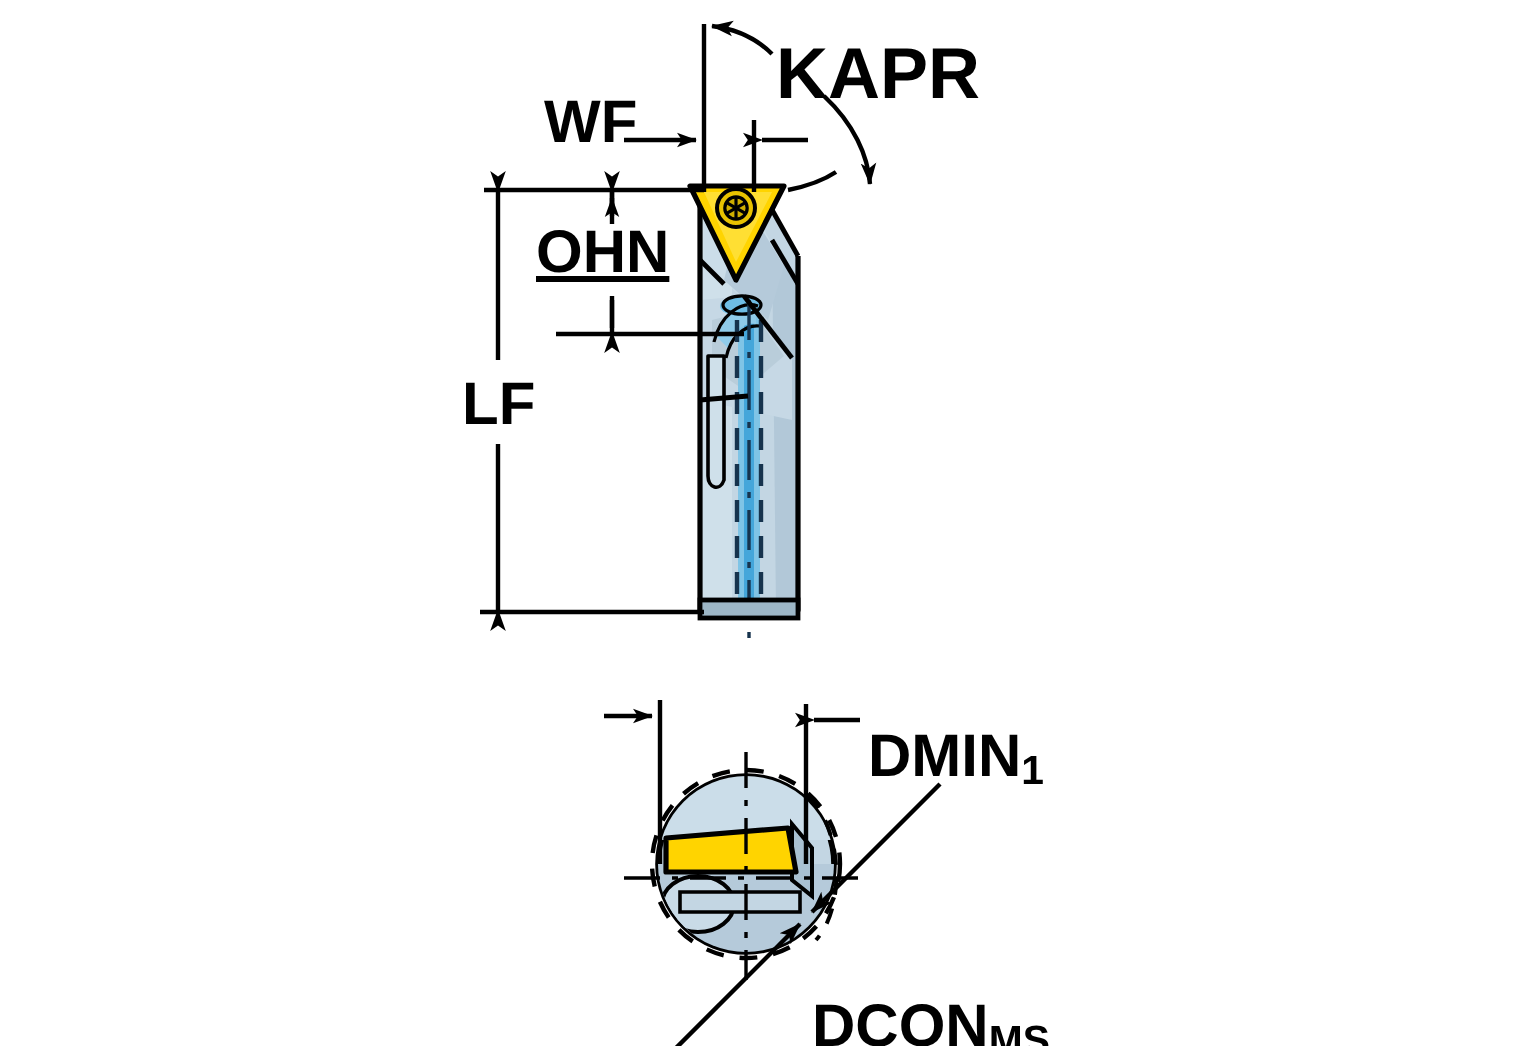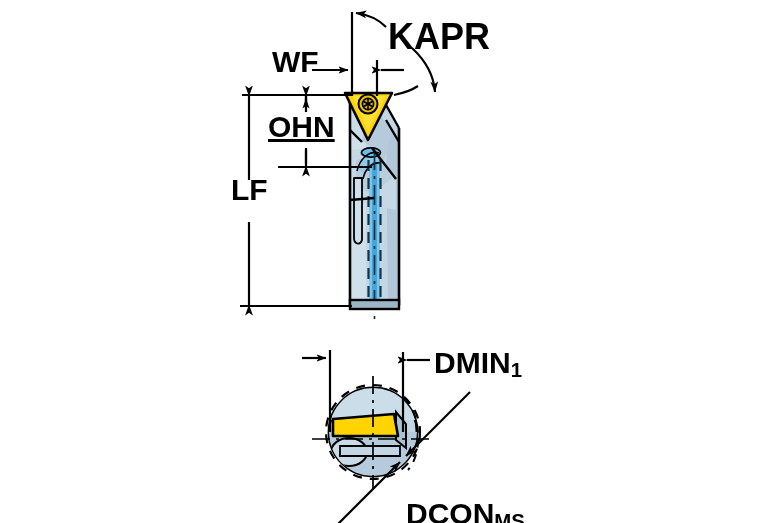--- a/index.html
+++ b/index.html
@@ -33,22 +33,22 @@
   }
   .dim-label .sub {
     font-size: 0.68em;
     vertical-align: baseline;
     position: relative;
     top: 0.22em;
   }
   #label-wf   { left: 272px; top: 47px;  font-size: 30px; }
   #label-kapr { left: 388px; top: 19px;  font-size: 36px; }
   #label-ohn  { left: 268px; top: 112px; font-size: 30px; text-decoration: underline; }
-  #label-lf   { left: 231px; top: 175px; font-size: 30px; }
-  #label-dmin { left: 434px; top: 348px; font-size: 30px; }
+  #label-lf   { left: 231px; top: 188px; font-size: 30px; }
+  #label-dmin { left: 434px; top: 364px; font-size: 30px; }
   #label-dcon { left: 406px; top: 463px; font-size: 30px; margin-top: 36px; }
 </style>
 </head>
 <body>
 
 <div id="root">
 
   <svg id="drawing" viewBox="0 0 767 523">
     <defs>
       <marker id="arrHeadR" markerWidth="10" markerHeight="8" refX="9.5" refY="4" orient="auto" markerUnits="userSpaceOnUse">

